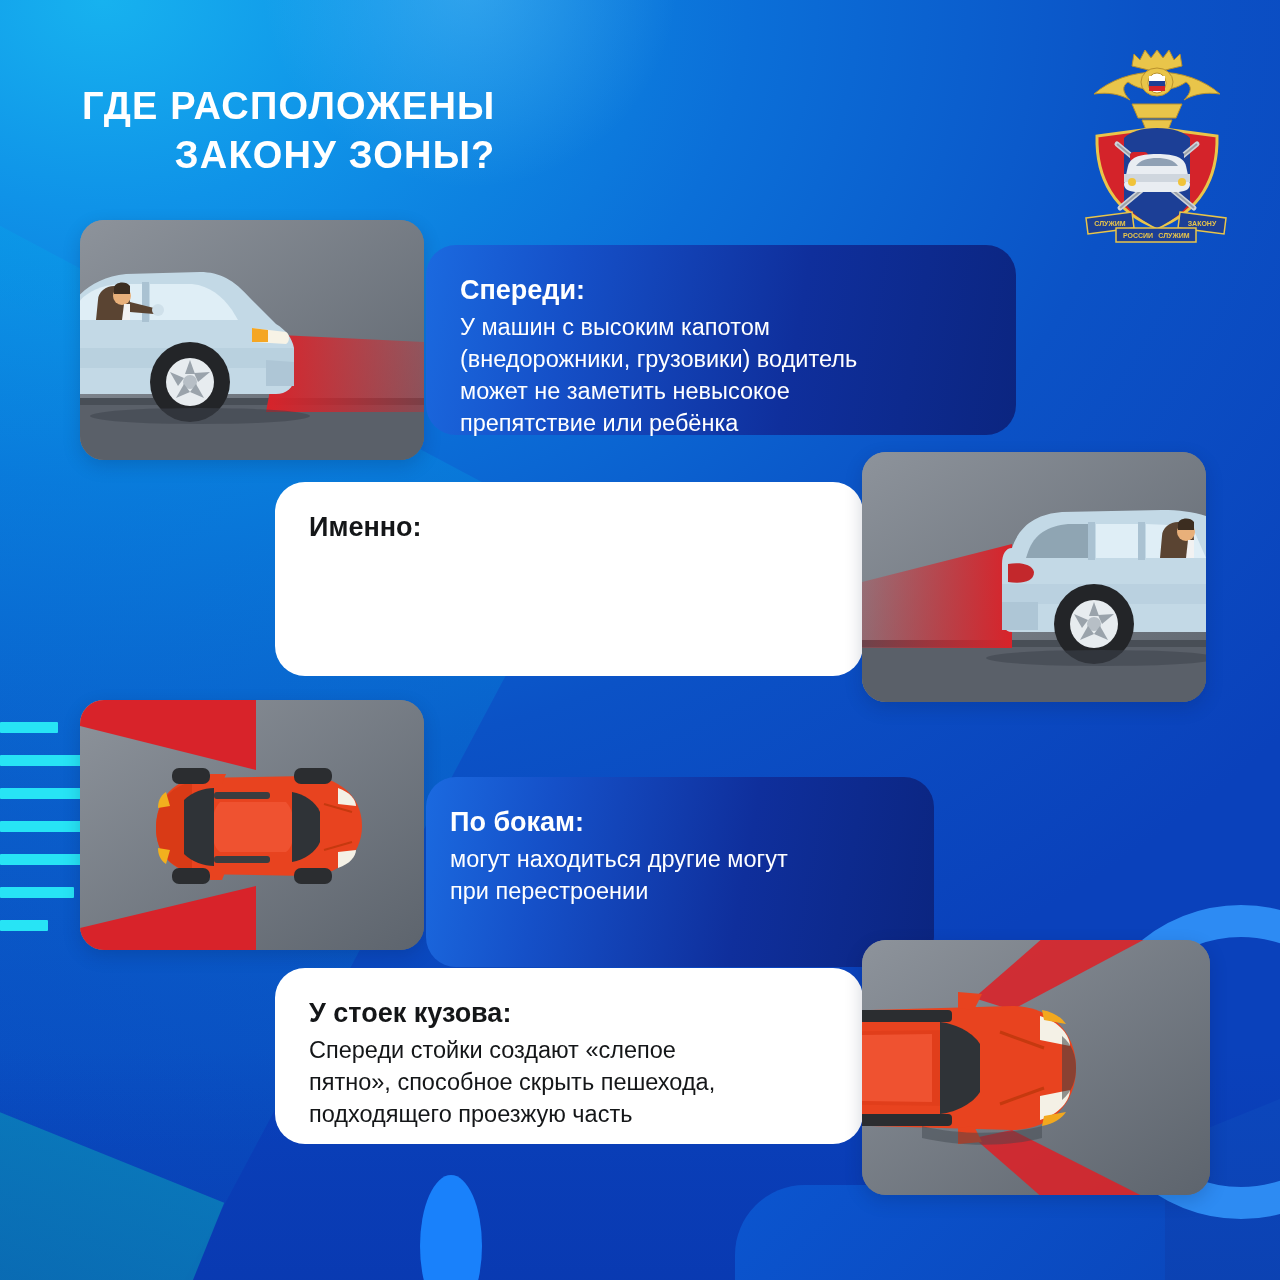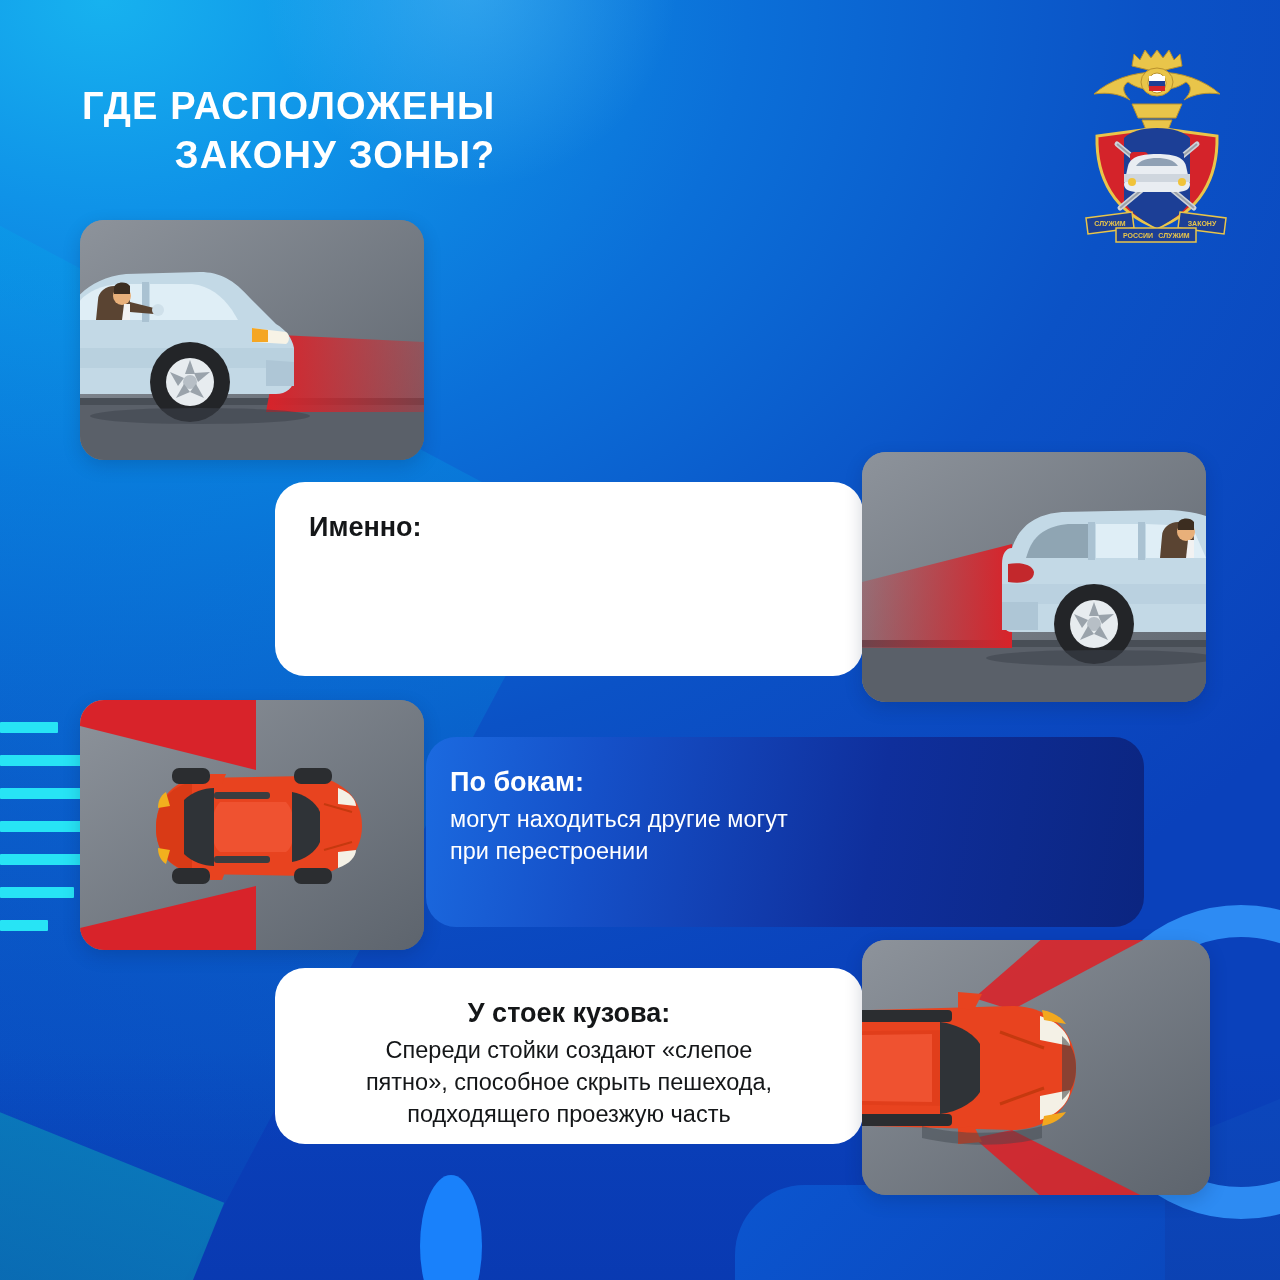--- a/index.html
+++ b/index.html
@@ -84,22 +84,22 @@
   .ct-head{font-weight:bold;font-size:27px;margin:0 0 4px 0;line-height:1.3;}
   .ct-body{font-size:23.5px;line-height:1.36;margin:0;}
   .ct-body span{display:block;white-space:nowrap;}
 
   
   #imgcard-1{left:80px;top:220px;width:344px;height:240px;}
   #txtcard-1{left:426px;top:245px;width:590px;height:190px;}
   #txtcard-2{left:275px;top:482px;width:588px;height:194px;}
   #imgcard-2{left:862px;top:452px;width:344px;height:250px;}
   #imgcard-3{left:80px;top:700px;width:344px;height:250px;}
-  #txtcard-3{left:426px;top:737px;width:718px;height:190px;padding-left:24px;}
-  #txtcard-4{left:275px;top:968px;width:588px;height:176px;text-align:center;}
+  #txtcard-3{left:426px;top:777px;width:508px;height:190px;padding-left:24px;}
+  #txtcard-4{left:275px;top:968px;width:588px;height:176px;}
   #imgcard-4{left:862px;top:940px;width:348px;height:255px;}
   svg{display:block;}
 </style>
 </head>
 <body>
 
 <div class="poster">
 
   <div class="bg bg-topglow"></div>
   <div class="bg bg-diag-left"></div>
@@ -230,20 +230,29 @@
           <path d="M130 152 l-12 10 -4 -9z"></path>
         <path d="M124 178 l-14 -6 6 -8z"></path>
           <path d="M96 178 l8 -14 6 8z"></path>
         <path d="M90 152 l14 6 -6 8z"></path>
       </g>
 
       <ellipse cx="120" cy="196" rx="110" ry="8" fill="#3e444c" opacity=".55"></ellipse>
     </svg>
   </div>
 
+  <div class="txtcard blue" id="txtcard-1">
+    <p class="ct-head">Спереди:</p>
+    <p class="ct-body">
+      <span>У машин с высоким капотом</span>
+      <span>(внедорожники, грузовики) водитель</span>
+      <span>может не заметить невысокое</span>
+      <span>препятствие или ребёнка</span>
+    </p>
+  </div>
 
   <div class="txtcard white" id="txtcard-2">
     <p class="ct-head">Именно:</p>
   </div>
 
   <div class="imgcard" id="imgcard-2">
     <svg viewBox="0 0 344 250" width="344" height="250">
       <defs>
         <linearGradient id="g2" x1="0" y1="0" x2="1" y2="1">
           <stop offset="0" stop-color="#8d939b"></stop>

